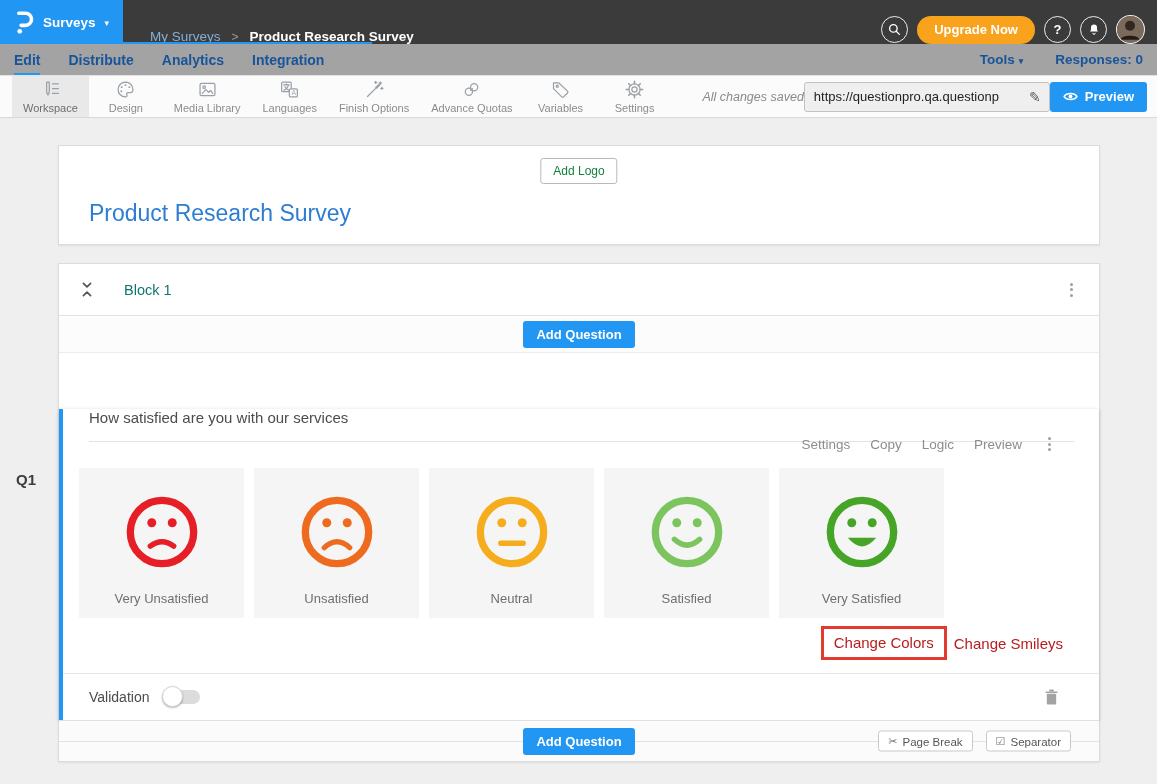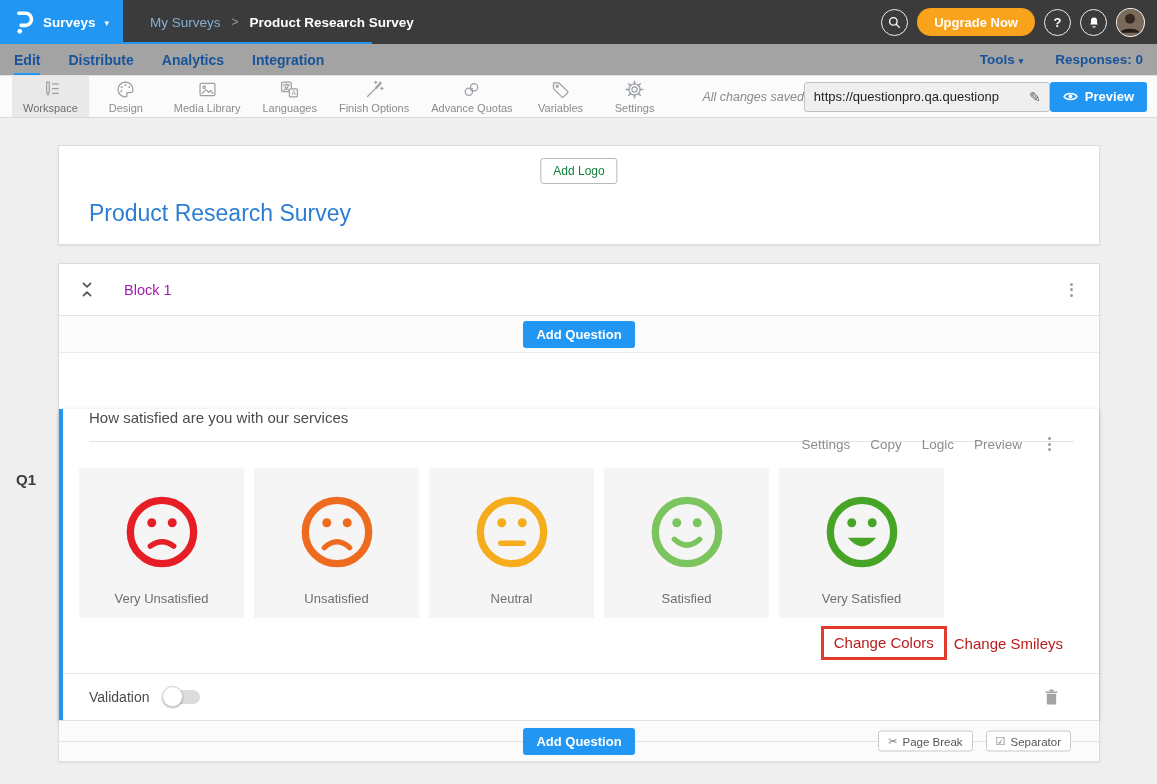--- a/index.html
+++ b/index.html
@@ -1,21 +1,21 @@
 <!DOCTYPE html>
 <html><head>
 <meta charset="utf-8">
 <style>
   * { margin:0; padding:0; box-sizing:border-box; }
   html,body { width:1157px; height:784px; overflow:hidden; }
   body { font-family:"Liberation Sans", sans-serif; background:#efefef; }
   svg { display:block; }
 
   
-  .topbar { position:relative; height:44px; background:#3b3b3b; display:flex; align-items:center; }
+  .topbar { position:relative; height:44px; background:#3b3b3b; display:flex; align-items:flex-end; }
   .progress { position:absolute; left:0; bottom:0; width:372px; height:2px; background:#2196f3; }
   .brand { height:100%; width:123px; background:#2196f3; display:flex; align-items:center; gap:9px; padding:0 12px 0 15px; cursor:pointer; }
   .brand-label { color:#fff; font-size:13.5px; font-weight:600; }
   .brand-caret { color:#fff; font-size:9px; margin-top:1px; }
   .crumbs { display:flex; align-items:center; margin-left:27px; font-size:13.5px; }
   .crumb-parent { color:#84aed4; cursor:pointer; }
   .crumb-sep { color:#9a9a9a; margin:0 11px; font-size:12px; }
   .crumb-current { color:#fff; font-weight:600; }
   .topbar-right { margin-left:auto; display:flex; align-items:center; gap:9px; padding-right:12px; }
   .circle-btn { width:27px; height:27px; border:1.5px solid rgba(255,255,255,.9); border-radius:50%; display:flex; align-items:center; justify-content:center; color:#fff; font-size:13px; font-weight:700; cursor:pointer; }
@@ -46,21 +46,21 @@
   .content { padding:27px 57px 0 58px; }
   .card { background:#fff; border:1px solid #dcdcdc; box-shadow:0 1px 2px rgba(0,0,0,.07); }
 
   .survey-card { position:relative; height:100px; margin-bottom:18px; }
   .add-logo-btn { position:absolute; top:12px; left:50%; transform:translateX(-50%); background:#fff; border:1px solid #b9b9b9; border-radius:3px; padding:5px 12px; font-size:12px; color:#15803d; cursor:pointer; }
   .survey-title { position:absolute; left:30px; bottom:17px; font-size:23px; font-weight:500; color:#2d7dd2; cursor:text; }
 
   .block-card { position:relative; }
   .block-header { height:52px; display:flex; align-items:center; padding:0 20px 0 21px; border-bottom:1px solid #e2e2e2; }
   .collapse-icon { margin-right:30px; cursor:pointer; }
-  .block-title { font-size:14.5px; font-weight:500; color:#a21caf; cursor:text; }
+  .block-title { font-size:14.5px; font-weight:500; color:#0f766e; cursor:text; }
   .kebab { display:flex; flex-direction:column; gap:2.5px; padding:4px 6px; cursor:pointer; }
   .kebab i { width:3px; height:3px; border-radius:50%; background:#9e9e9e; }
   .block-header .kebab { margin-left:auto; }
 
   .addq-row { height:37px; background:#fcfcfc; border-bottom:1px solid #ececec; display:flex; align-items:center; justify-content:center; }
   .addq-btn { background:#2196f3; border:none; border-radius:3px; color:#fff; font-family:"Liberation Sans",sans-serif; font-size:13px; font-weight:700; padding:6px 13px; cursor:pointer; }
 
   .question-card { position:relative; background:#fff; border-left:4px solid #2196f3; box-shadow:0 1px 4px rgba(0,0,0,.18); }
   .q-id { position:absolute; left:-47px; top:62px; font-size:15px; font-weight:600; color:#3c3c3c; }
   .q-actions { position:absolute; top:24px; right:42px; display:flex; align-items:center; gap:20px; font-size:13.5px; color:#8d8d8d; }

